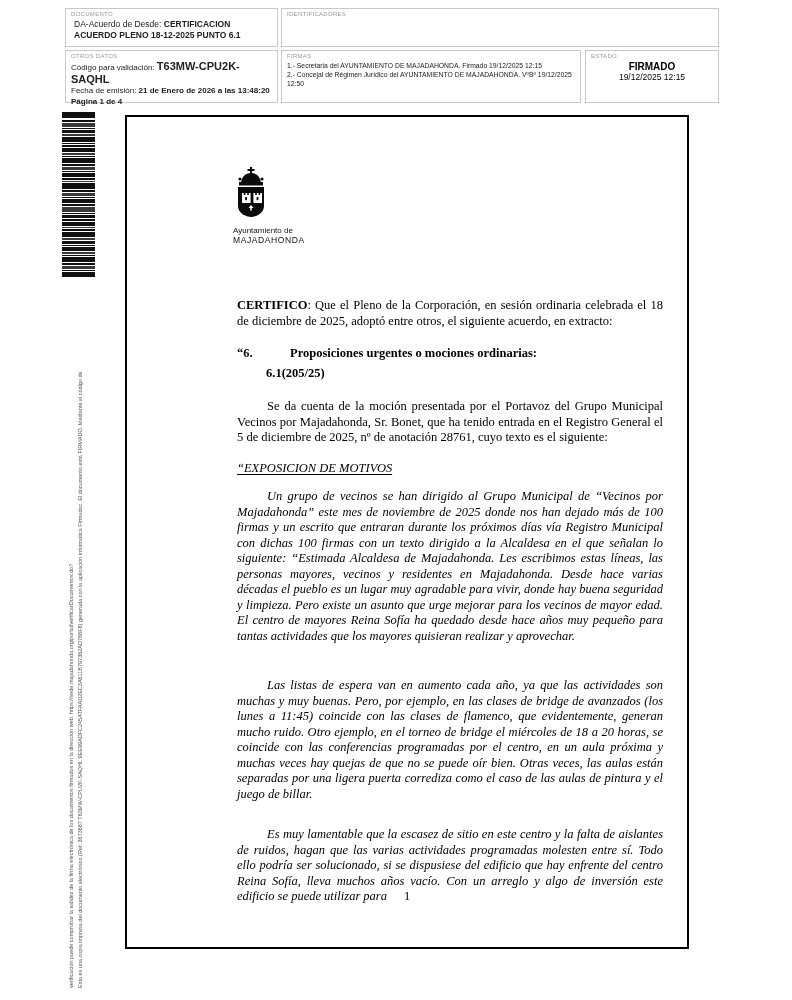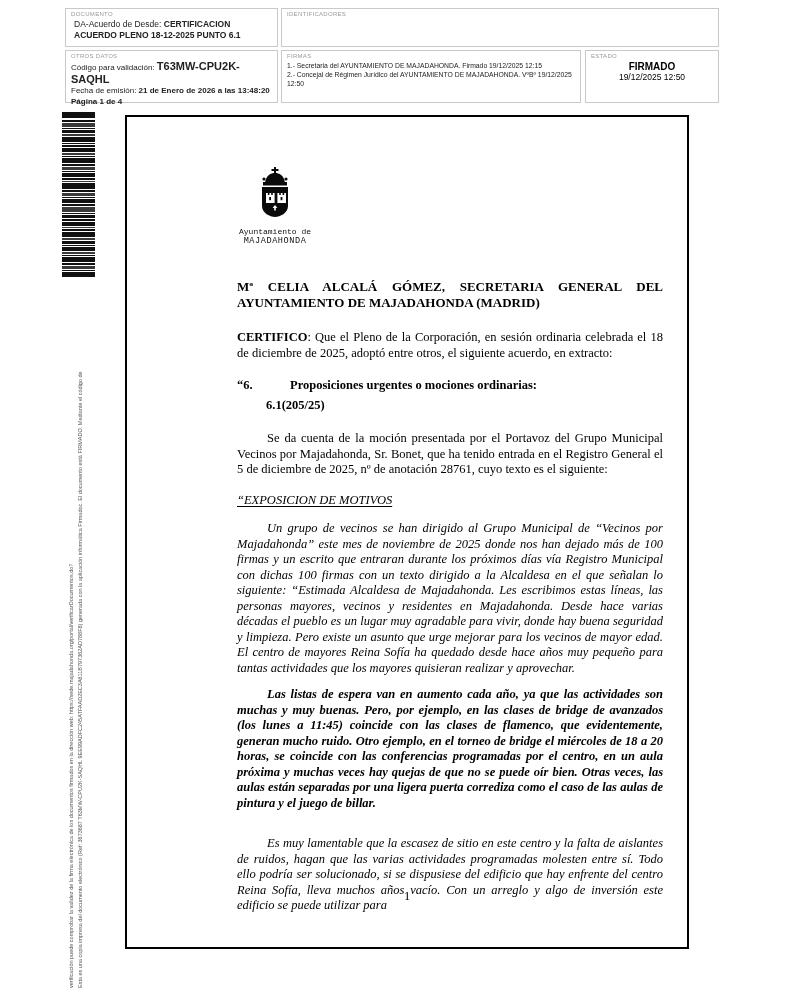--- a/index.html
+++ b/index.html
@@ -26,40 +26,40 @@
   
   .barcode{position:absolute;left:62px;top:112px;width:33px;height:166px;}
   .side-text{position:absolute;left:67px;top:988px;width:705px;
              transform:rotate(-90deg);transform-origin:0 0;
              font-size:5.5px;line-height:8.5px;color:#555;white-space:nowrap;}
   .side-text span{display:block;overflow:hidden;}
 
   
   .page{position:absolute;left:125px;top:115px;width:564px;height:834px;
         border:2px solid #000;box-sizing:border-box;background:#fff;}
-  .logo{position:absolute;left:106px;top:50px;width:84px;text-align:center;font-family:Liberation Mono, monospace;}
+  .logo{position:absolute;left:106px;top:50px;width:84px;text-align:left;}
   .logo .crest{display:inline-block;}
   .logo .cap1{display:block;font-size:8px;color:#111;margin-top:3px;}
   .logo .cap2{display:block;font-size:8.5px;color:#111;letter-spacing:.6px;}
 
   .content{position:absolute;left:110px;top:162px;width:426px;
            font-family:"Liberation Serif",serif;font-size:12.5px;line-height:15.5px;
            color:#000;text-align:justify;}
   .title{font-weight:bold;font-size:13px;line-height:16px;}
   .p-cert{margin-top:19px;}
   .row6{display:flex;margin-top:17px;font-weight:bold;}
   .row6 .num{width:53px;flex:none;}
   .row61{display:flex;margin-top:4px;margin-left:29px;font-weight:bold;}
   .row61 .num{width:66px;flex:none;}
   .row61 .txt{flex:1;text-align:justify;}
   .p-cuenta{margin-top:18px;text-indent:30px;}
   .h-expo{margin-top:15px;font-style:italic;}
   .h-expo u{text-underline-offset:2px;}
   .p-it{margin-top:13px;text-indent:30px;font-style:italic;}
-  .p-it2{margin-top:11px;font-weight:bold;}
+  .p-it2{margin-top:34px;}
   .p-it3{margin-top:25px;}
   .pageno{position:absolute;left:0;top:772px;width:100%;text-align:center;
           font-family:"Liberation Serif",serif;font-size:12.5px;}
 </style>
 </head>
 <body>
 
 <div class="canvas">
 
   <div class="hbox box-documento">
@@ -76,21 +76,21 @@
     <span class="row b">Página 1 de 4</span>
   </div>
   <div class="hbox box-firmas">
     <span class="lbl">FIRMAS</span>
     <span class="sig">1.- Secretaria del AYUNTAMIENTO DE MAJADAHONDA. Firmado 19/12/2025 12:15</span>
     <span class="sig">2.- Concejal de Régimen Jurídico del AYUNTAMIENTO DE MAJADAHONDA. VºBº 19/12/2025 12:50</span>
   </div>
   <div class="hbox box-estado">
     <span class="lbl">ESTADO</span>
     <span class="st">FIRMADO</span>
-    <span class="dt">19/12/2025 12:50</span>
+    <span class="dt">19/12/2025 12:15</span>
   </div>
 
   <div class="barcode">
     <svg width="33" height="166" viewBox="0 0 33 166" xmlns="http://www.w3.org/2000/svg">
       <g fill="#111">
         <rect x="0" y="0" width="33" height="6"></rect>
           <rect x="0" y="8" width="33" height="2"></rect>
         <rect x="0" y="11" width="33" height="4" fill="#3a3a3a"></rect>
           <rect x="0" y="16" width="33" height="1"></rect>
         <rect x="0" y="18" width="33" height="3"></rect>
@@ -163,21 +163,20 @@
             <rect x="23.6" y="30" width="1.8" height="3.2" fill="#0b0b0b"></rect>
             <path d="M18,38 l2.4,3 l-1.6,0 l0,2.4 l-1.6,0 l0,-2.4 l-1.6,0 Z"></path>
           </g>
         </svg>
       </span>
       <span class="cap1">Ayuntamiento de</span>
       <span class="cap2">MAJADAHONDA</span>
     </div>
 
     <div class="content">
-      <div class="title">Mª CELIA ALCALÁ GÓMEZ, SECRETARIA GENERAL DEL AYUNTAMIENTO DE MAJADAHONDA (MADRID)</div>
 
       <div class="p-cert">
         <span class="b">CERTIFICO</span><span>: Que el Pleno de la Corporación, en sesión ordinaria celebrada el 18 de diciembre de 2025, adoptó entre otros, el siguiente acuerdo, en extracto:</span>
       </div>
 
       <div class="row6">
         <span class="num">“6.</span>
         <span class="txt">Proposiciones urgentes o mociones ordinarias:</span>
       </div>
 

